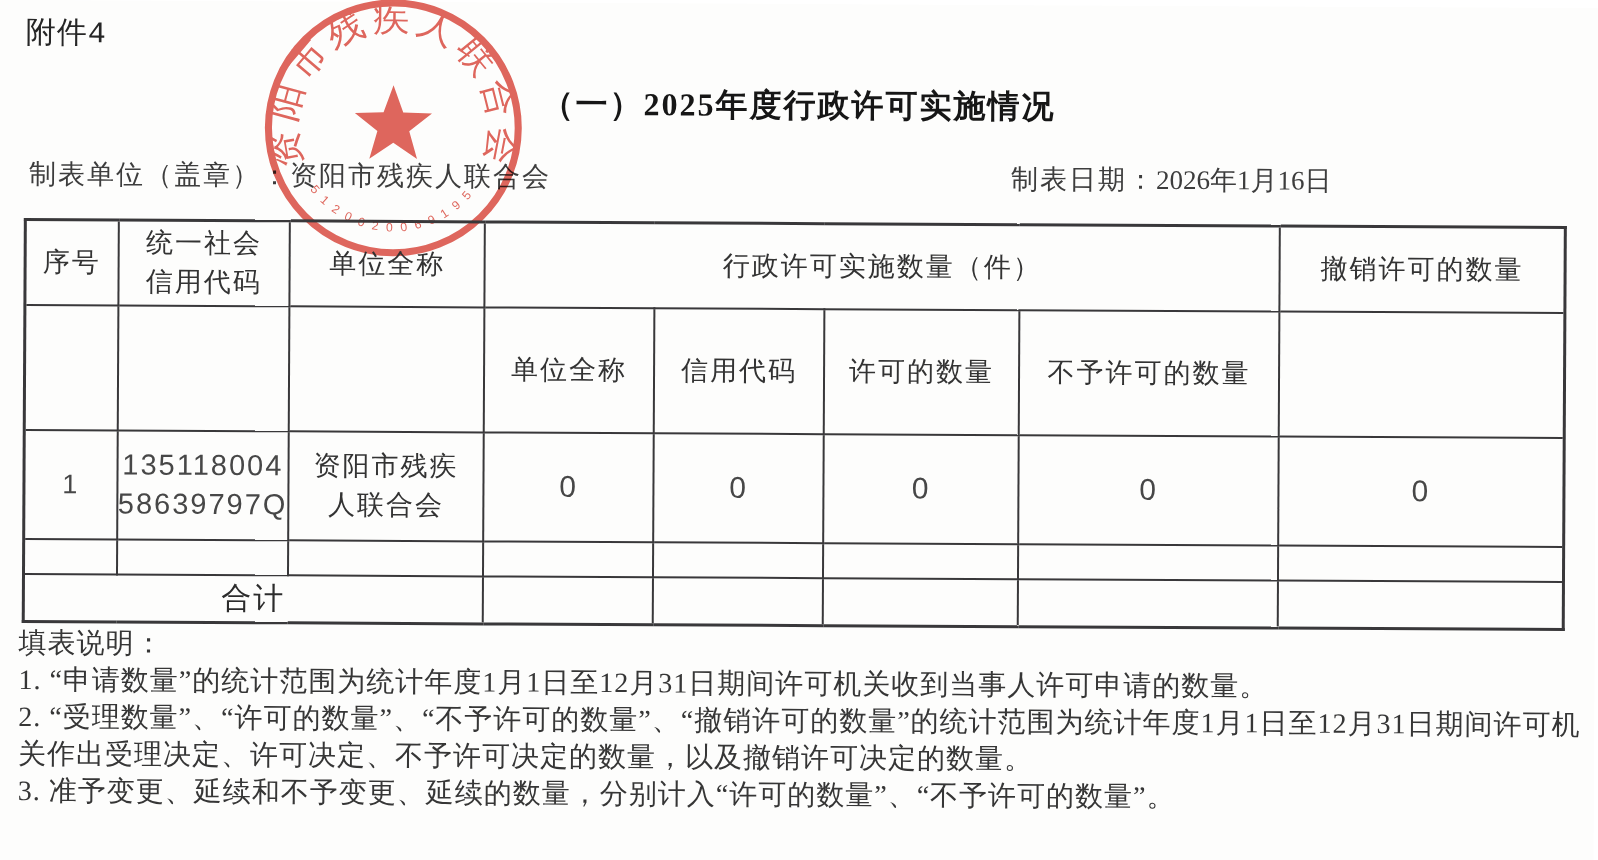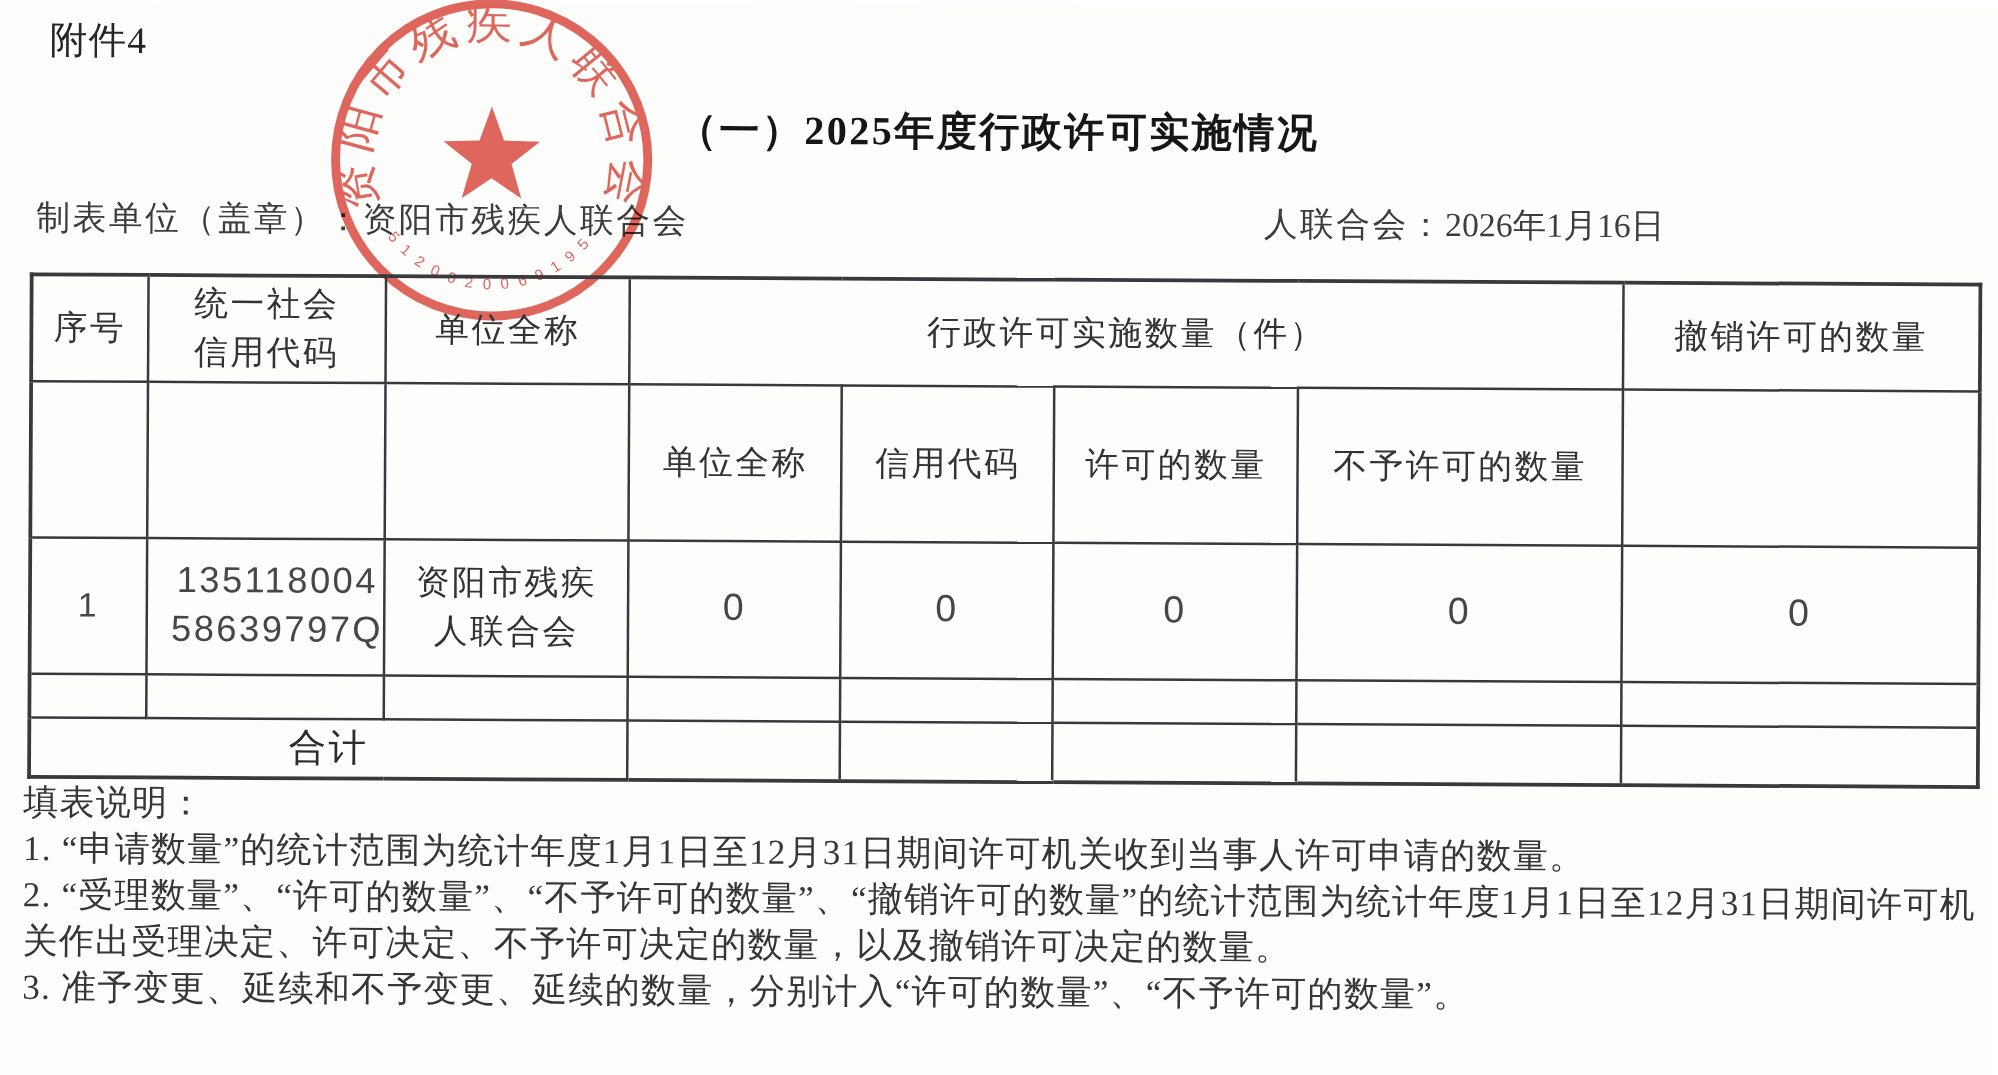--- a/index.html
+++ b/index.html
@@ -11,22 +11,22 @@
     overflow: hidden;
   }
   .sheet {
     position: relative;
     width: 1598px; height: 860px;
     background: #fdfdfc;
     transform: rotate(0.3deg);
     transform-origin: 30px 0;
   }
   .attachment {
-    position: absolute; left: 40px; top: 12px;
-    font-family: Liberation Serif, serif;
+    position: absolute; left: 26px; top: 12px;
+    font-family: Liberation Mono, monospace;
     font-size: 30px; color: #262626; letter-spacing: 1px;
   }
   .title {
     position: absolute; left: 0; top: 80px; width: 1598px;
     text-align: center;
     font-size: 32px; font-weight: bold; color: #161616;
     letter-spacing: 2px;
   }
   .meta-line { position: absolute; top: 156px; font-size: 27px; color: #3d3d3d; letter-spacing: 2px; }
   .meta-unit { left: 30px; }
@@ -56,21 +56,21 @@
   table.form .outer-l { border-left-width: 3px; }
   table.form .outer-r { border-right-width: 3px; }
   table.form tr.r1 td, table.form tr.r1 th { border-top-width: 3px; }
   table.form tr.r5 td { border-bottom-width: 3px; }
   .two-line { line-height: 1.45; }
   .cell-num {
     font-family: "Liberation Sans", "DejaVu Sans", sans-serif;
     letter-spacing: 1px; color: #474747;
   }
   .zero { font-size: 30px; font-weight: 300; }
-  .code { font-size: 29px; line-height: 1.35; padding-left: 19px; }
+  .code { font-size: 29px; line-height: 1.35; }
   .total-cell { font-size: 30px; font-weight: 600; color: #2c2c2c; letter-spacing: 3px; }
 
   
   .notes {
     position: absolute; left: 22px; top: 624px; width: 1572px;
     font-size: 28px; color: #363636; line-height: 37px;
     letter-spacing: 1px;
   }
   .notes .note-item { margin-top: 0px; }
 </style>
@@ -81,21 +81,21 @@
 
   <div class="attachment">附件4</div>
 
   <div class="title">（一）2025年度行政许可实施情况</div>
 
   <div class="meta-line meta-unit">
     <span>制表单位（盖章）：</span><span>资阳市残疾人联合会</span>
   </div>
 
   <div class="meta-line meta-date">
-    <span>人联合会：</span><span class="num">2026年1月16日</span>
+    <span>制表日期：</span><span class="num">2026年1月16日</span>
   </div>
 
   <svg class="seal" viewBox="0 0 260 260">
     <circle cx="130" cy="130" r="123" fill="none" stroke-width="7" stroke="#dc5247"></circle>
     <polygon points="130,88 139.7,114.7 168,115.6 145.7,133.1 153.5,160.4 130,144.5 106.5,160.4 114.3,133.1 92,115.6 120.3,114.7" fill="#dc5247"></polygon>
     <defs>
       <path id="sealNameArc" d="M 43,170.6 A 96,96 0 1 1 217,170.6" fill="none"></path>
       <path id="sealCodeArc" d="M 41.7,181 A 102,102 0 0 0 218.3,181" fill="none"></path>
     </defs>
     <text font-size="36" letter-spacing="6" font-family="Liberation Serif, DejaVu Serif, serif" fill="#dc5247">

